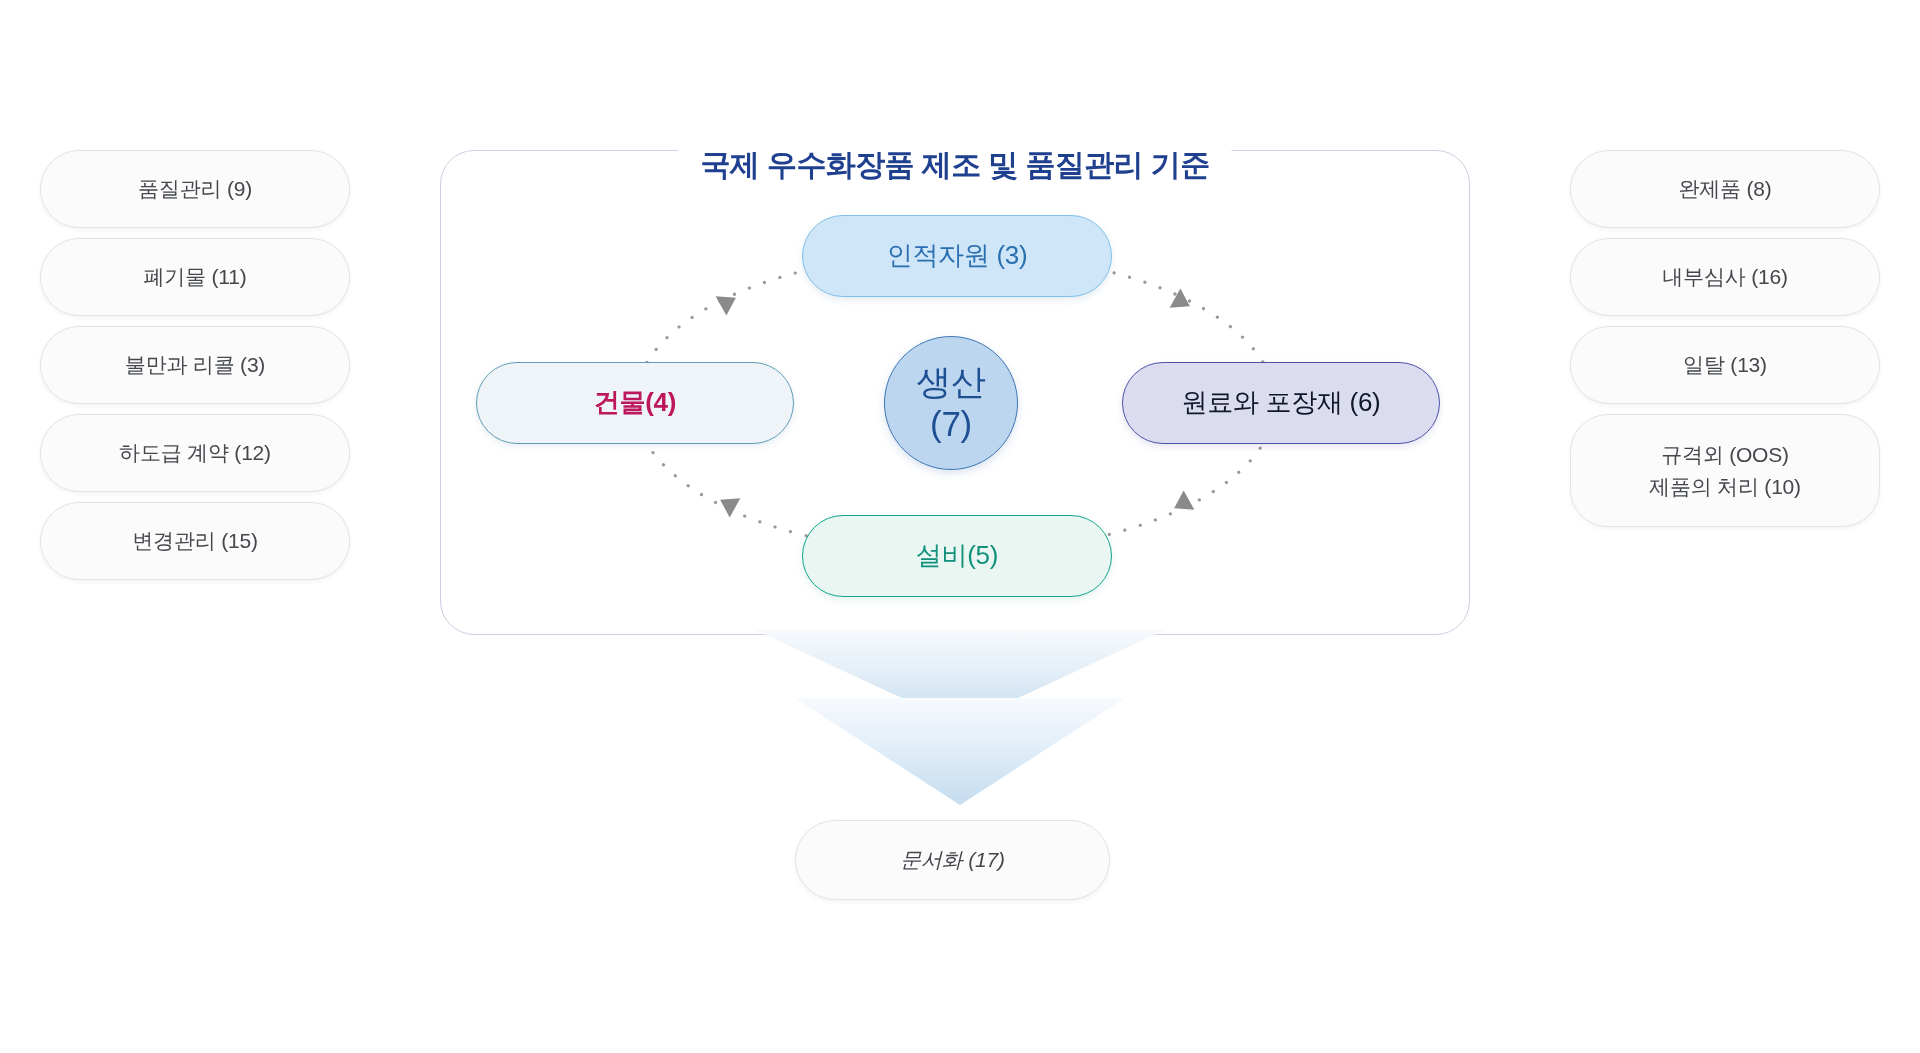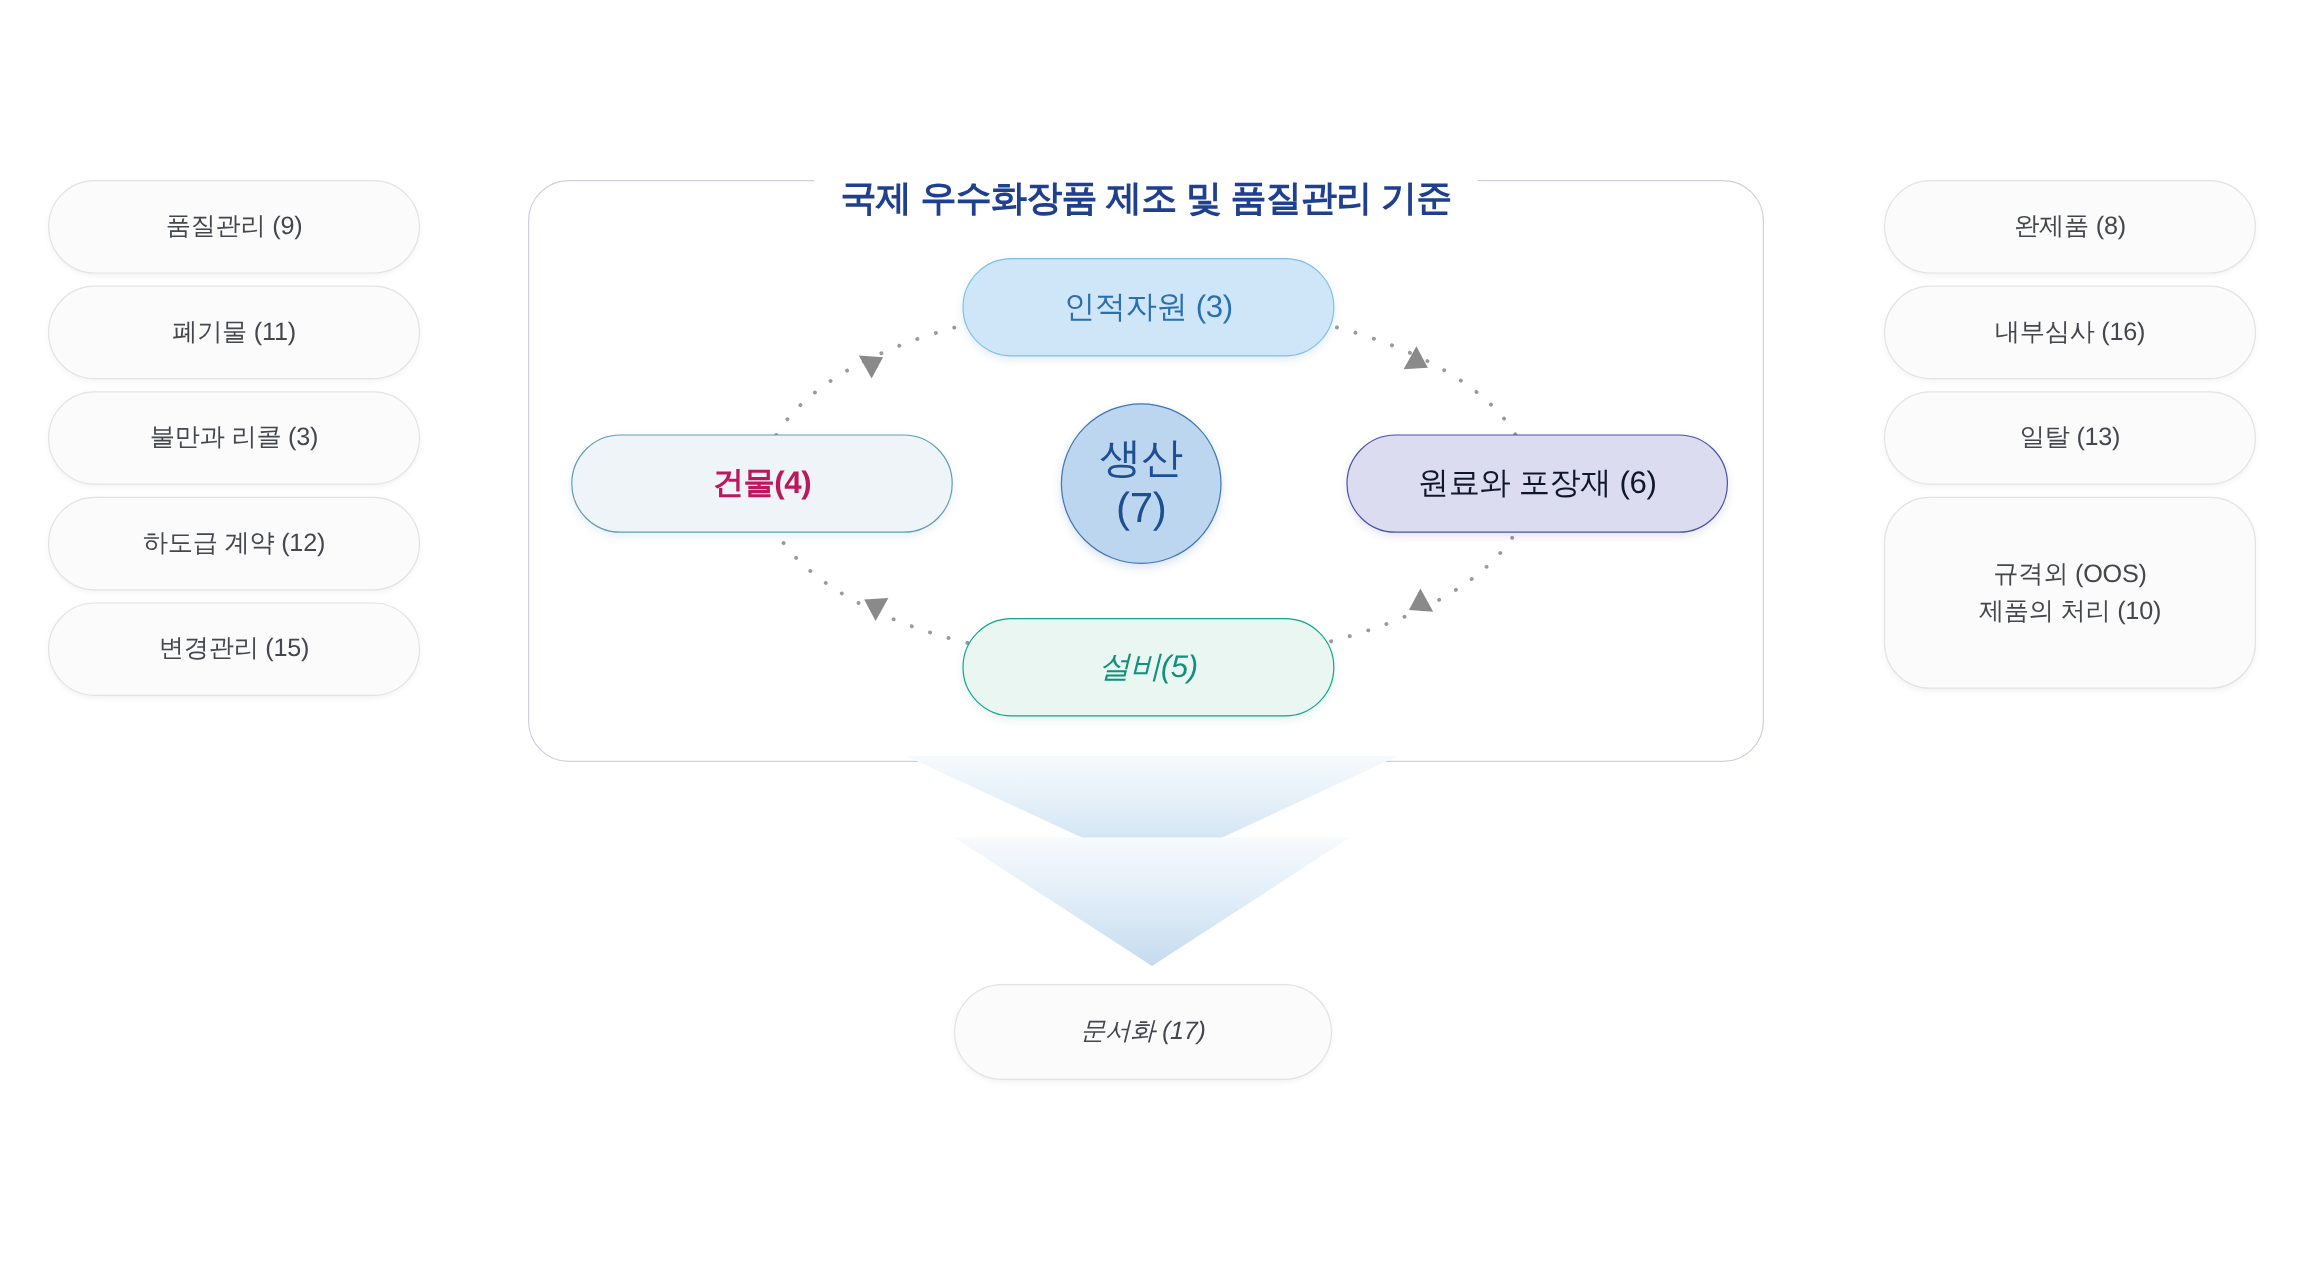--- a/index.html
+++ b/index.html
@@ -41,21 +41,21 @@
   }
 
   
   .side-pill {
     width: 310px;
     height: 78px;
     left: 40px;
   }
   .side-pill.right { left: auto; right: 40px; }
   .side-pill.tall {
-    height: 160px;
+    height: 113px;
     border-radius: 38px;
     white-space: normal;
     line-height: 1.5;
   }
 
   
   .frame {
     position: absolute;
     left: 440px;
     top: 150px;
@@ -129,21 +129,20 @@
     color: #0f172a;
     box-shadow: 0 3px 7px rgba(70,80,160,0.14);
   }
   .node-facility {
     left: 802px;  top: 515px;
     width: 310px; height: 82px;
     background: #e9f6f1;
     border: 1.6px solid #12a68c;
     color: #11907c;
     box-shadow: 0 3px 7px rgba(40,150,130,0.12);
-    font-style: italic;
   }
   .node-production {
     left: 884px; top: 336px;
     width: 134px; height: 134px;
     border-radius: 50%;
     background: #bcd6ef;
     border: 1.8px solid #3f77b5;
     color: #1f4f93;
     font-size: 35px;
     flex-direction: column;

